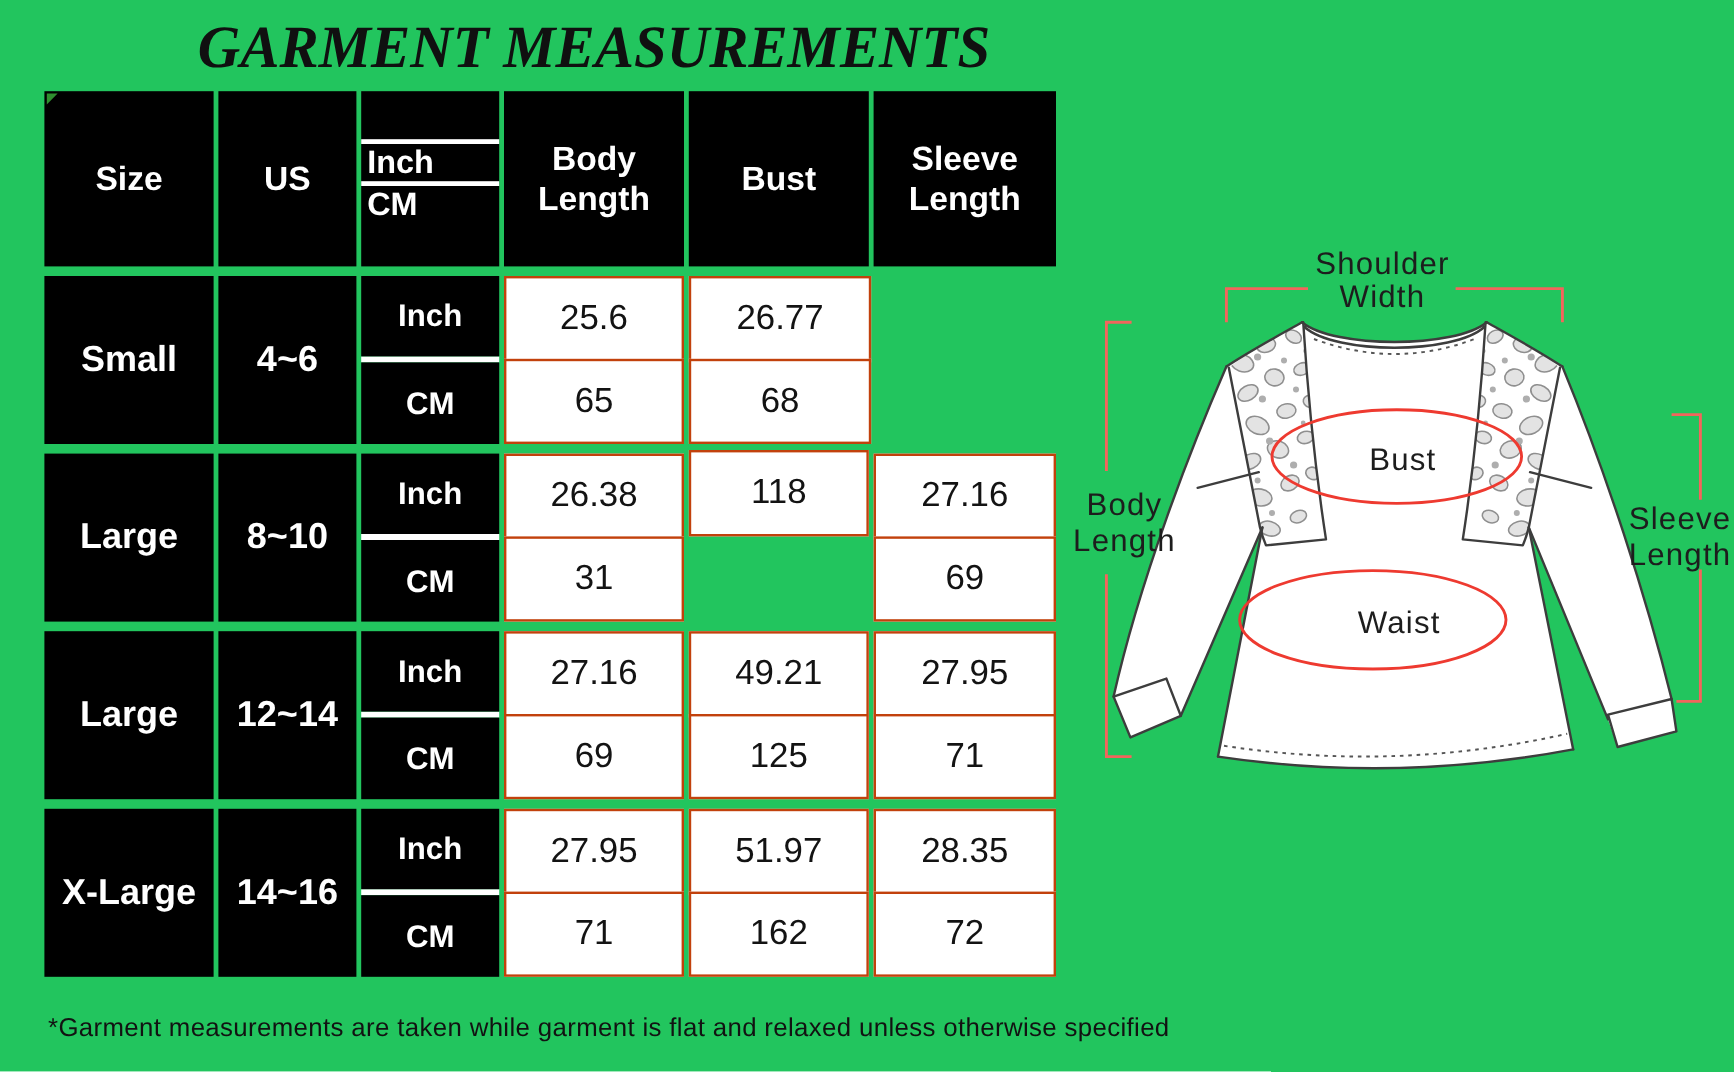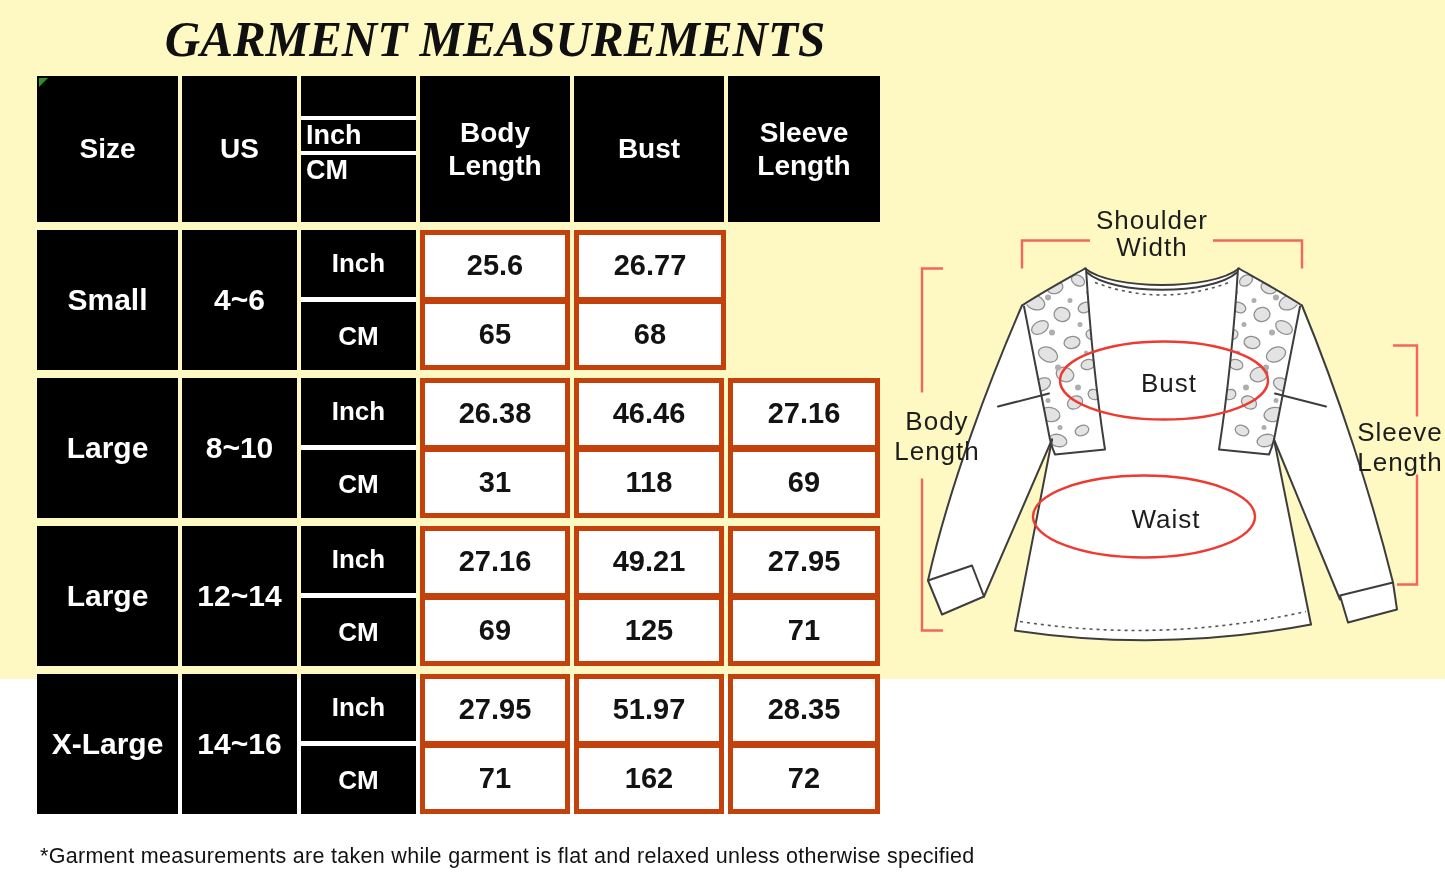--- a/index.html
+++ b/index.html
@@ -4,21 +4,21 @@
 <style>
   :root{
     --cell-bg:#000; --table-text:#fff; --value-text:#131313; --marker-green:#2f8f2f;
     --title-color:#101010; --label-color:#1d1d1d;
     --bracket-red:#f4655c; --ellipse-red:#ee3a30; --outline-gray:#3d3d3d;
   }
   *{box-sizing:border-box;margin:0;padding:0}
   html,body{width:1445px;height:893px;background:#fff;overflow:hidden;
     font-family:"Liberation Sans",sans-serif;}
   .abs{position:absolute}
-  #stage{position:relative;width:1445px;height:679px;background:#fef9c3}
+  #stage{position:relative;width:1445px;height:893px;background:#22c55e}
 
   
   #title{left:130px;top:10px;width:730px;text-align:center;
     font-family:"Liberation Serif",serif;font-style:italic;font-weight:700;
     font-size:50px;color:var(--title-color);letter-spacing:0px;white-space:nowrap;
     transform:scaleX(.98);transform-origin:center}
 
   
   #sizeTable{left:37px;top:76px;width:843px;display:flex;flex-direction:column}
   .trow{display:flex;gap:4px}
@@ -34,22 +34,22 @@
   .unit-hdr .hl{position:absolute;left:0;right:0;height:4px;background:#fff}
   .unit-hdr .hl1{top:40px}.unit-hdr .hl2{top:75px}
   .unit-hdr .u-inch{position:absolute;left:5px;top:44px;height:31px;line-height:31px;font-size:27px}
   .unit-hdr .u-cm{position:absolute;left:5px;top:79px;height:31px;line-height:31px;font-size:27px}
   .group{height:140px}
   .group .c-size,.group .c-us{font-size:30px}
   .stack{display:flex;flex-direction:column}
   .unit-stack .half{height:67px;font-size:26px}
   .unit-stack .ugap{height:5px;background:#fff}
   .unit-stack .half2{height:68px}
-  .vstack .vcell{height:71.5px;background:#fff;border:5px solid #c2410c;color:var(--value-text);
-    font-weight:700;font-size:29px;display:flex;align-items:center;justify-content:center}
+  .vstack .vcell{height:71.5px;background:#fff;border:2px solid #c2410c;color:var(--value-text);
+    font-weight:400;font-size:29px;display:flex;align-items:center;justify-content:center}
   .vstack .v2{margin-top:-3px}
   #cornerMarker{left:39px;top:78px;width:0;height:0;
     border-top:9px solid var(--marker-green);border-right:9px solid transparent}
 
   
   #footnote{left:40px;top:844px;font-size:21.5px;color:#121212;letter-spacing:.3px;white-space:nowrap}
 
   
   #diagram{left:890px;top:195px}
   .garment-line{stroke:var(--outline-gray);stroke-width:2;fill:none;stroke-linecap:round;stroke-linejoin:round}
@@ -112,21 +112,20 @@
       <div class="c-unit stack unit-stack">
         <div class="cell half">Inch</div>
         <div class="ugap"></div>
         <div class="cell half half2">CM</div>
       </div>
       <div class="c-body stack vstack">
         <div class="vcell">26.38</div>
         <div class="vcell v2">31</div>
       </div>
       <div class="c-bust stack vstack">
-        <div class="vcell">46.46</div>
         <div class="vcell v2">118</div>
       </div>
       <div class="c-sleeve stack vstack">
         <div class="vcell">27.16</div>
         <div class="vcell v2">69</div>
       </div>
     </div>
 
     <div class="rowsep"></div>
 

